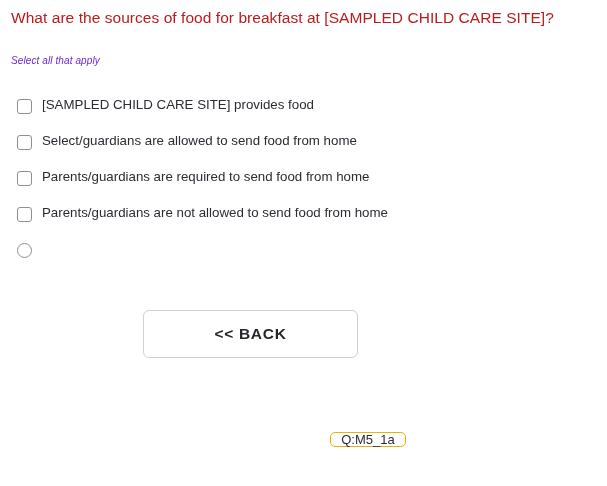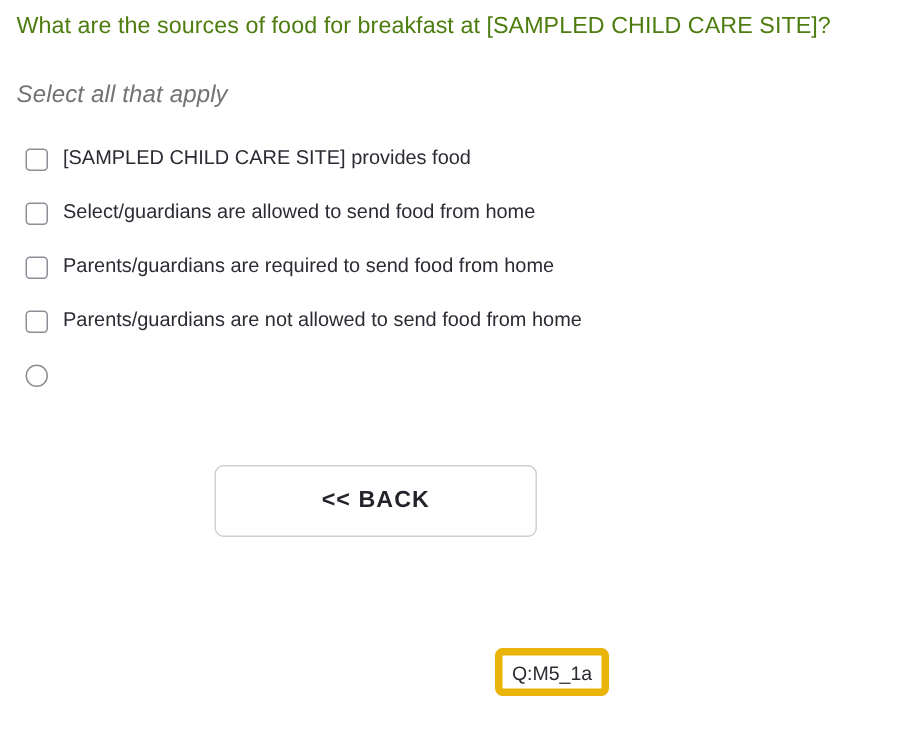--- a/index.html
+++ b/index.html
@@ -24,33 +24,33 @@
 
   
   .question-title {
     position: absolute;
     left: 11px;
     top: 8px;
     width: 590px;
     font-size: 15.5px;
     line-height: 20px;
     font-weight: 400;
-    color: #4d7c0f;
+    color: #b91c1c;
     letter-spacing: 0.05px;
   }
 
   
   .instruction {
     position: absolute;
     left: 11px;
     top: 55px;
-    font-size: 16px;
+    font-size: 10px;
     font-style: italic;
     font-weight: 400;
-    color: #737373;
+    color: #6d28d9;
     letter-spacing: 0.1px;
   }
 
   
   .options-list {
     position: absolute;
     left: 0;
     top: 92px;
     width: 607px;
   }
@@ -120,23 +120,23 @@
     border: 1px solid #09695c;
     color: #ffffff;
   }
 
   
   .qid-badge {
     position: absolute;
     left: 330px;
     top: 432px;
     width: 76px;
-    height: 32px;
+    height: 15px;
     box-sizing: border-box;
-    border: 5px solid #eab308;
+    border: 1px solid #eab308;
     border-radius: 5px;
     background: #ffffff;
     display: flex;
     align-items: center;
     justify-content: center;
     font-size: 13px;
     color: #2b2b33;
   }
 </style>
 </head>

